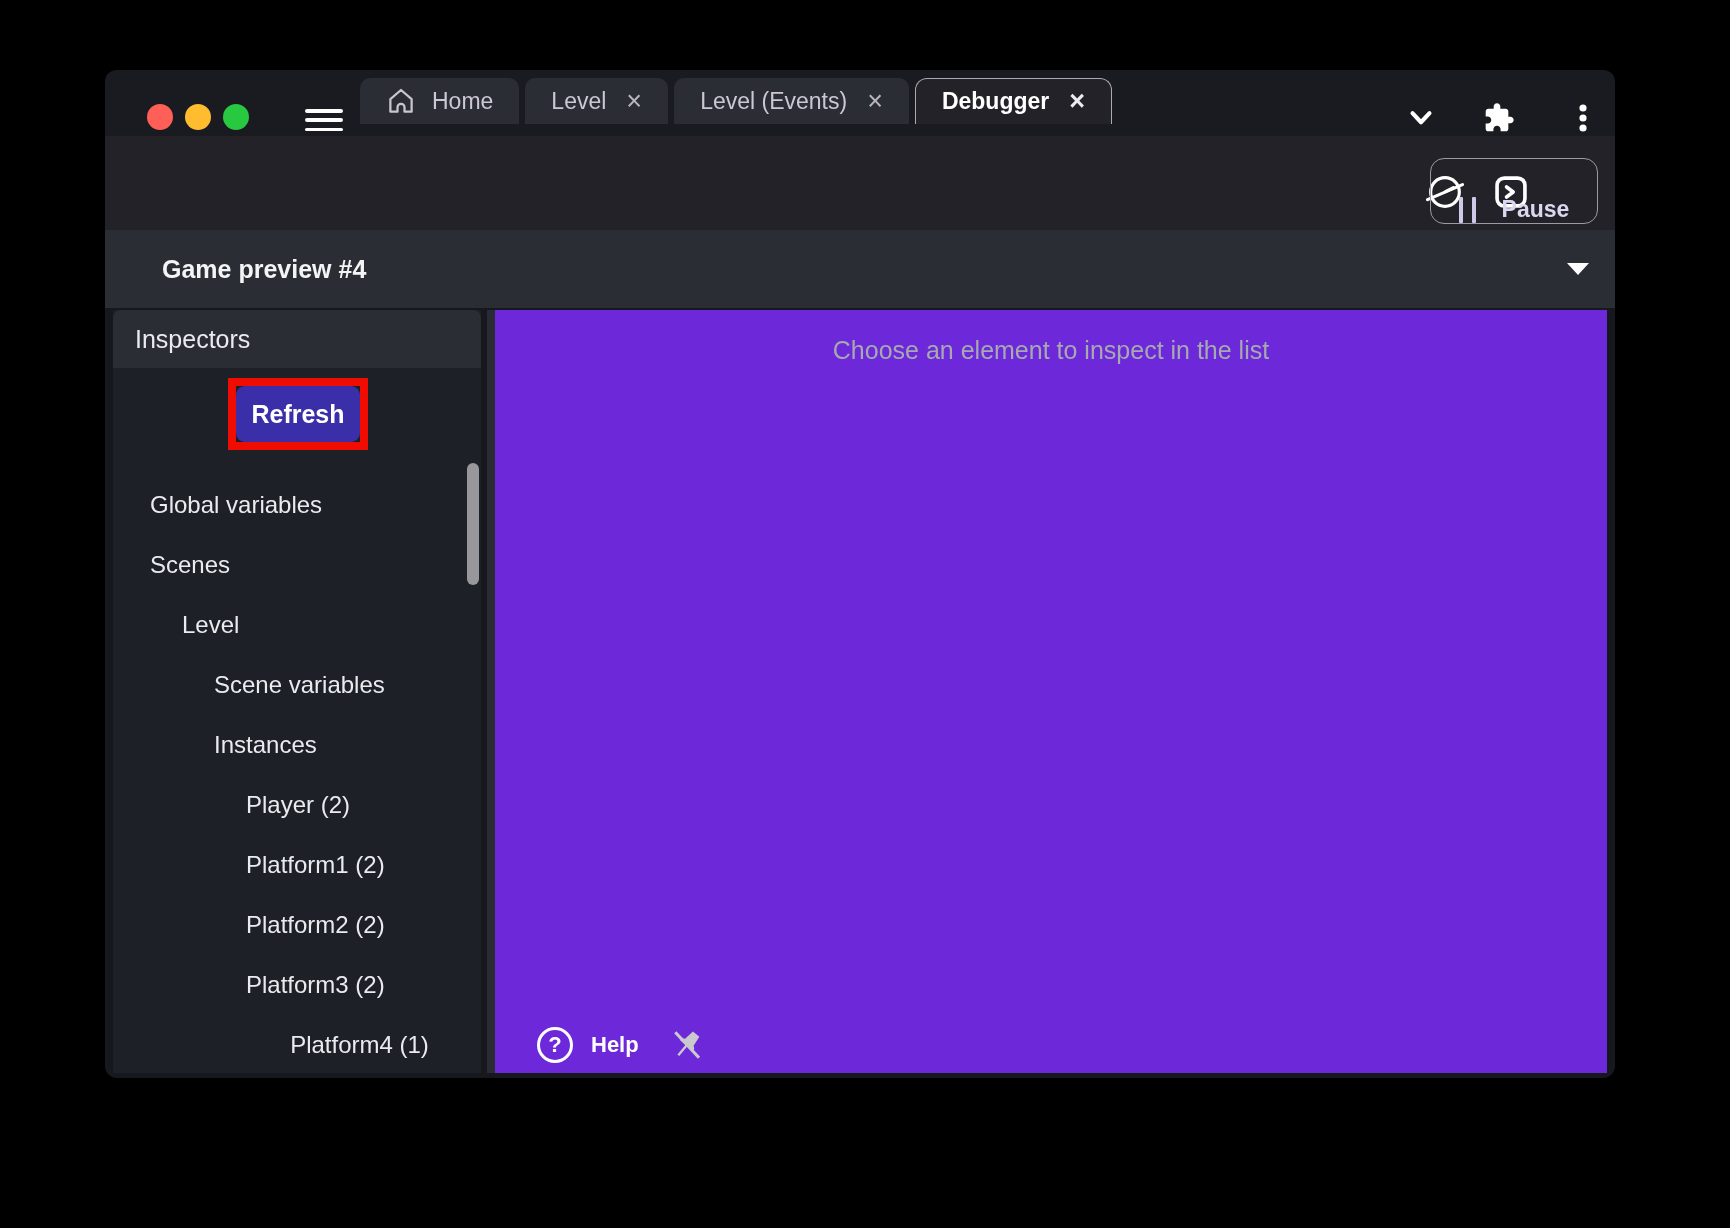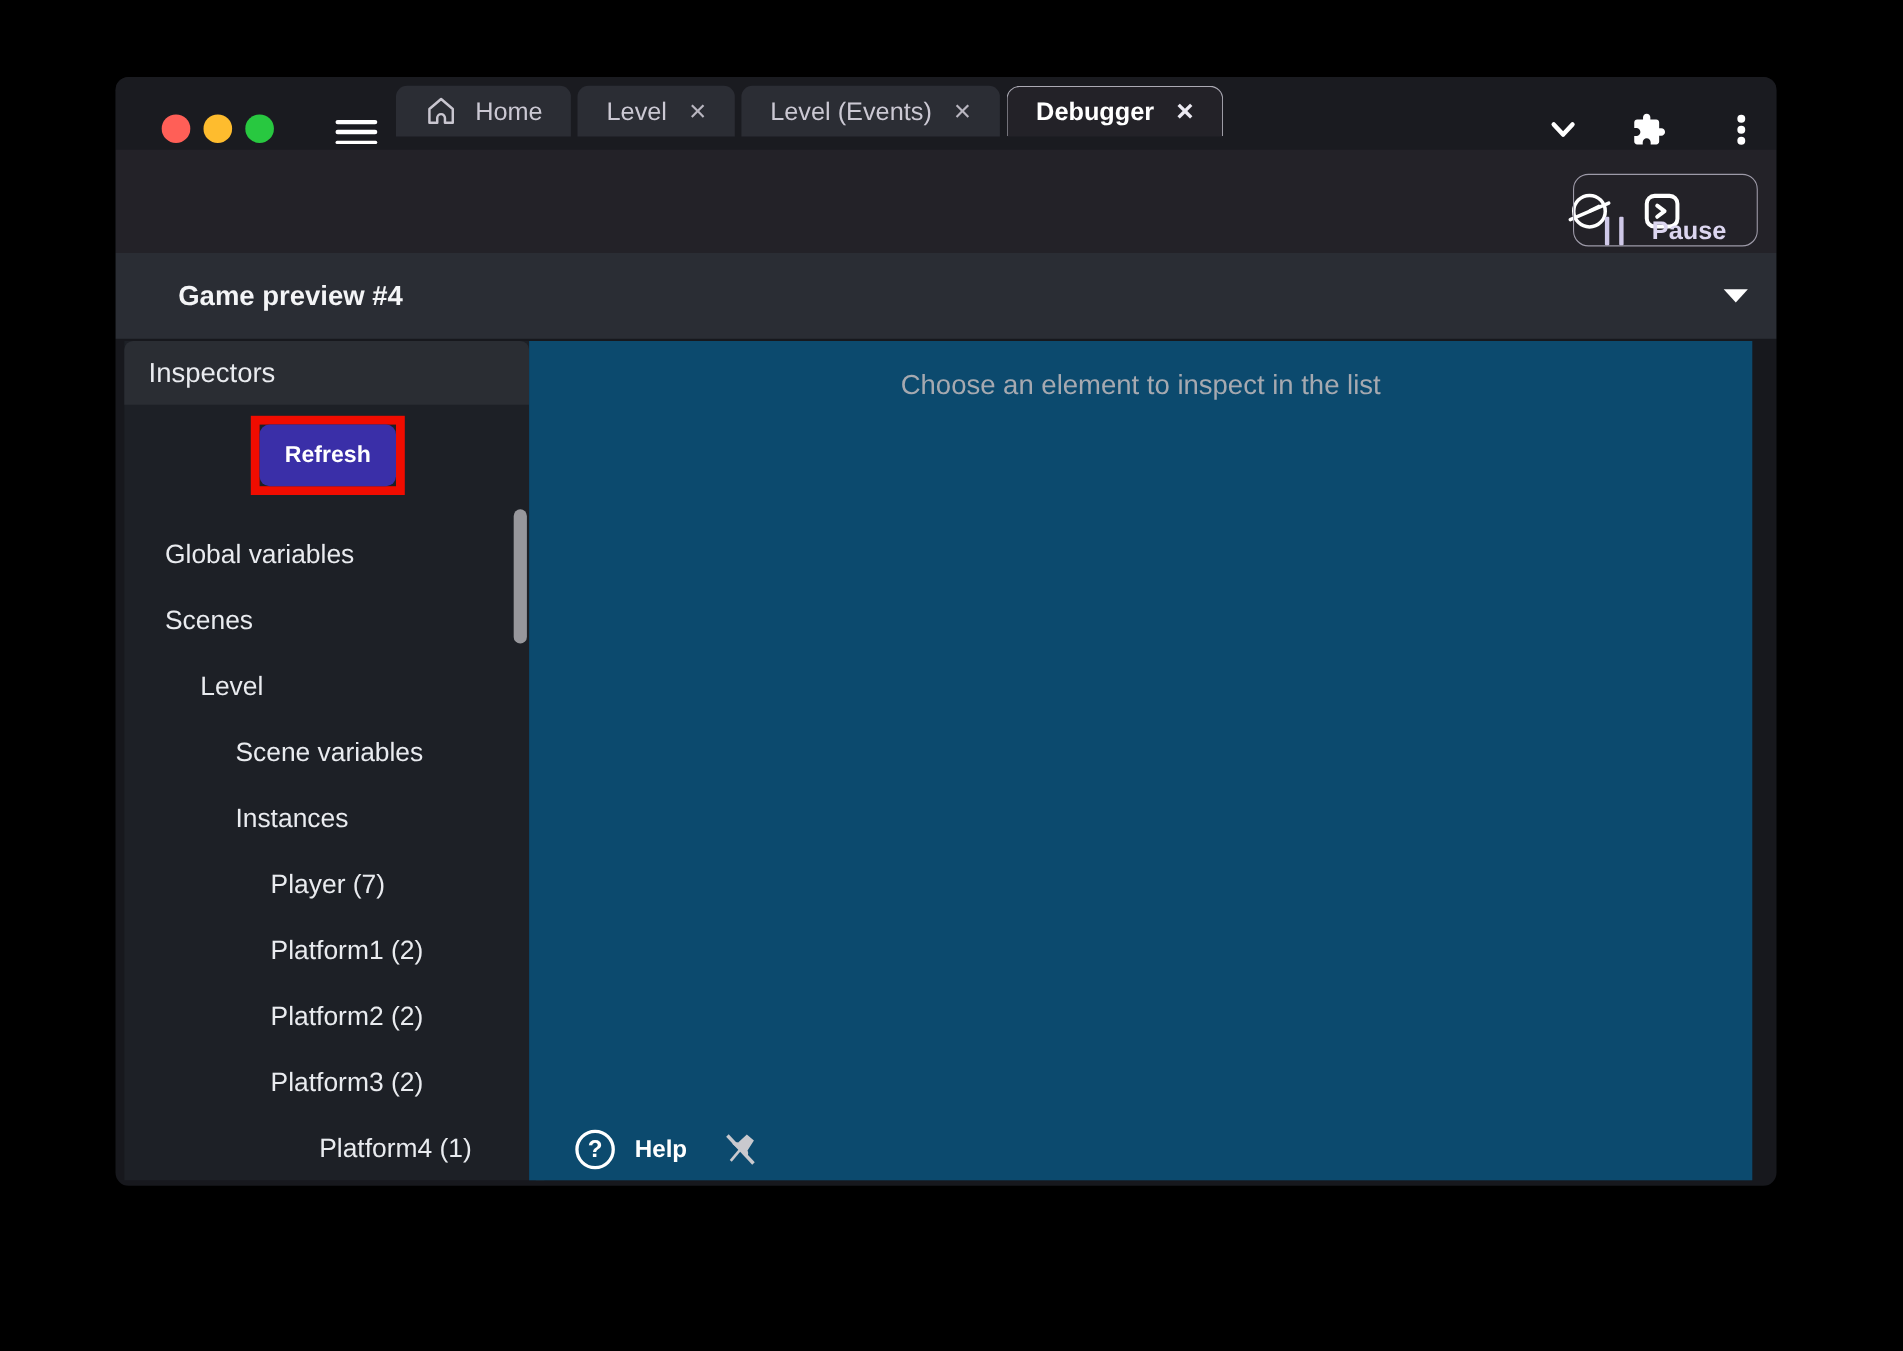--- a/index.html
+++ b/index.html
@@ -51,35 +51,35 @@
   
   .sidebar-panel { position:absolute; left:8px; top:240px; width:368px; height:763px;
     background:#1d2026; }
   .sidebar-header { position:absolute; left:0; top:0; width:100%; height:58px;
     background:#2a2d33; border-radius:8px 8px 0 0; display:flex; align-items:center; }
   .sidebar-header span { margin-left:22px; font-size:25px; color:#e9ebef; }
 
   .annotation-box { position:absolute; left:115px; top:68px; width:140px; height:72px;
     border:8px solid #f00c00; }
   .refresh-btn { position:absolute; left:0; top:0; width:124px; height:56px;
-    background:#3a2fa8; border:none; border-radius:9px; color:#fff; font-size:21px;
+    background:#3a2fa8; border:none; border-radius:9px; color:#fff; font-size:25px;
     font-weight:700; cursor:pointer; font-family:"Liberation Sans", sans-serif; }
 
   .tree { position:absolute; left:0; top:165px; width:360px; }
   .tree-row { height:60px; display:flex; align-items:center; font-size:24px;
     color:#e9ebef; cursor:pointer; white-space:nowrap; }
 
   .scroll-thumb { position:absolute; left:354px; top:153px; width:12px; height:122px;
     background:#97979c; border-radius:6px; cursor:grab; }
 
   .drag-handle { position:absolute; left:382px; top:240px; width:8px; height:763px;
     background:#2a2c33; cursor:col-resize; }
 
-  .main-panel { position:absolute; left:376px; top:240px; width:1112px; height:763px;
-    background:#0c4a6e; }
+  .main-panel { position:absolute; left:390px; top:240px; width:1112px; height:763px;
+    background:#6d28d9; }
   .empty-msg { margin-top:26px; text-align:center; font-size:25px; color:#a6a9b0; }
   .helpbar { position:absolute; left:42px; bottom:10px; display:flex; align-items:center; gap:18px; }
   .help-circle { width:36px; height:36px; border:3px solid #fff; border-radius:50%;
     color:#fff; font-size:22px; font-weight:700; display:flex; align-items:center;
     justify-content:center; cursor:pointer; }
   .help-label { color:#fff; font-size:22px; font-weight:700; }
   .pin-btn { margin-left:12px; display:flex; cursor:pointer; }
 </style>
 </head>
 <body>
@@ -189,21 +189,21 @@
         <div class="tree-row" style="padding-left: 69px;">
     <span class="tree-label">Level</span>
   </div>
         <div class="tree-row" style="padding-left: 101px;">
     <span class="tree-label">Scene variables</span>
   </div>
         <div class="tree-row" style="padding-left: 101px;">
     <span class="tree-label">Instances</span>
   </div>
         <div class="tree-row" style="padding-left: 133px;">
-    <span class="tree-label">Player (7)</span>
+    <span class="tree-label">Player (2)</span>
   </div>
         <div class="tree-row" style="padding-left: 133px;">
     <span class="tree-label">Platform1 (2)</span>
   </div>
         <div class="tree-row" style="padding-left: 133px;">
     <span class="tree-label">Platform2 (2)</span>
   </div>
         <div class="tree-row" style="padding-left: 133px;">
     <span class="tree-label">Platform3 (2)</span>
   </div>

